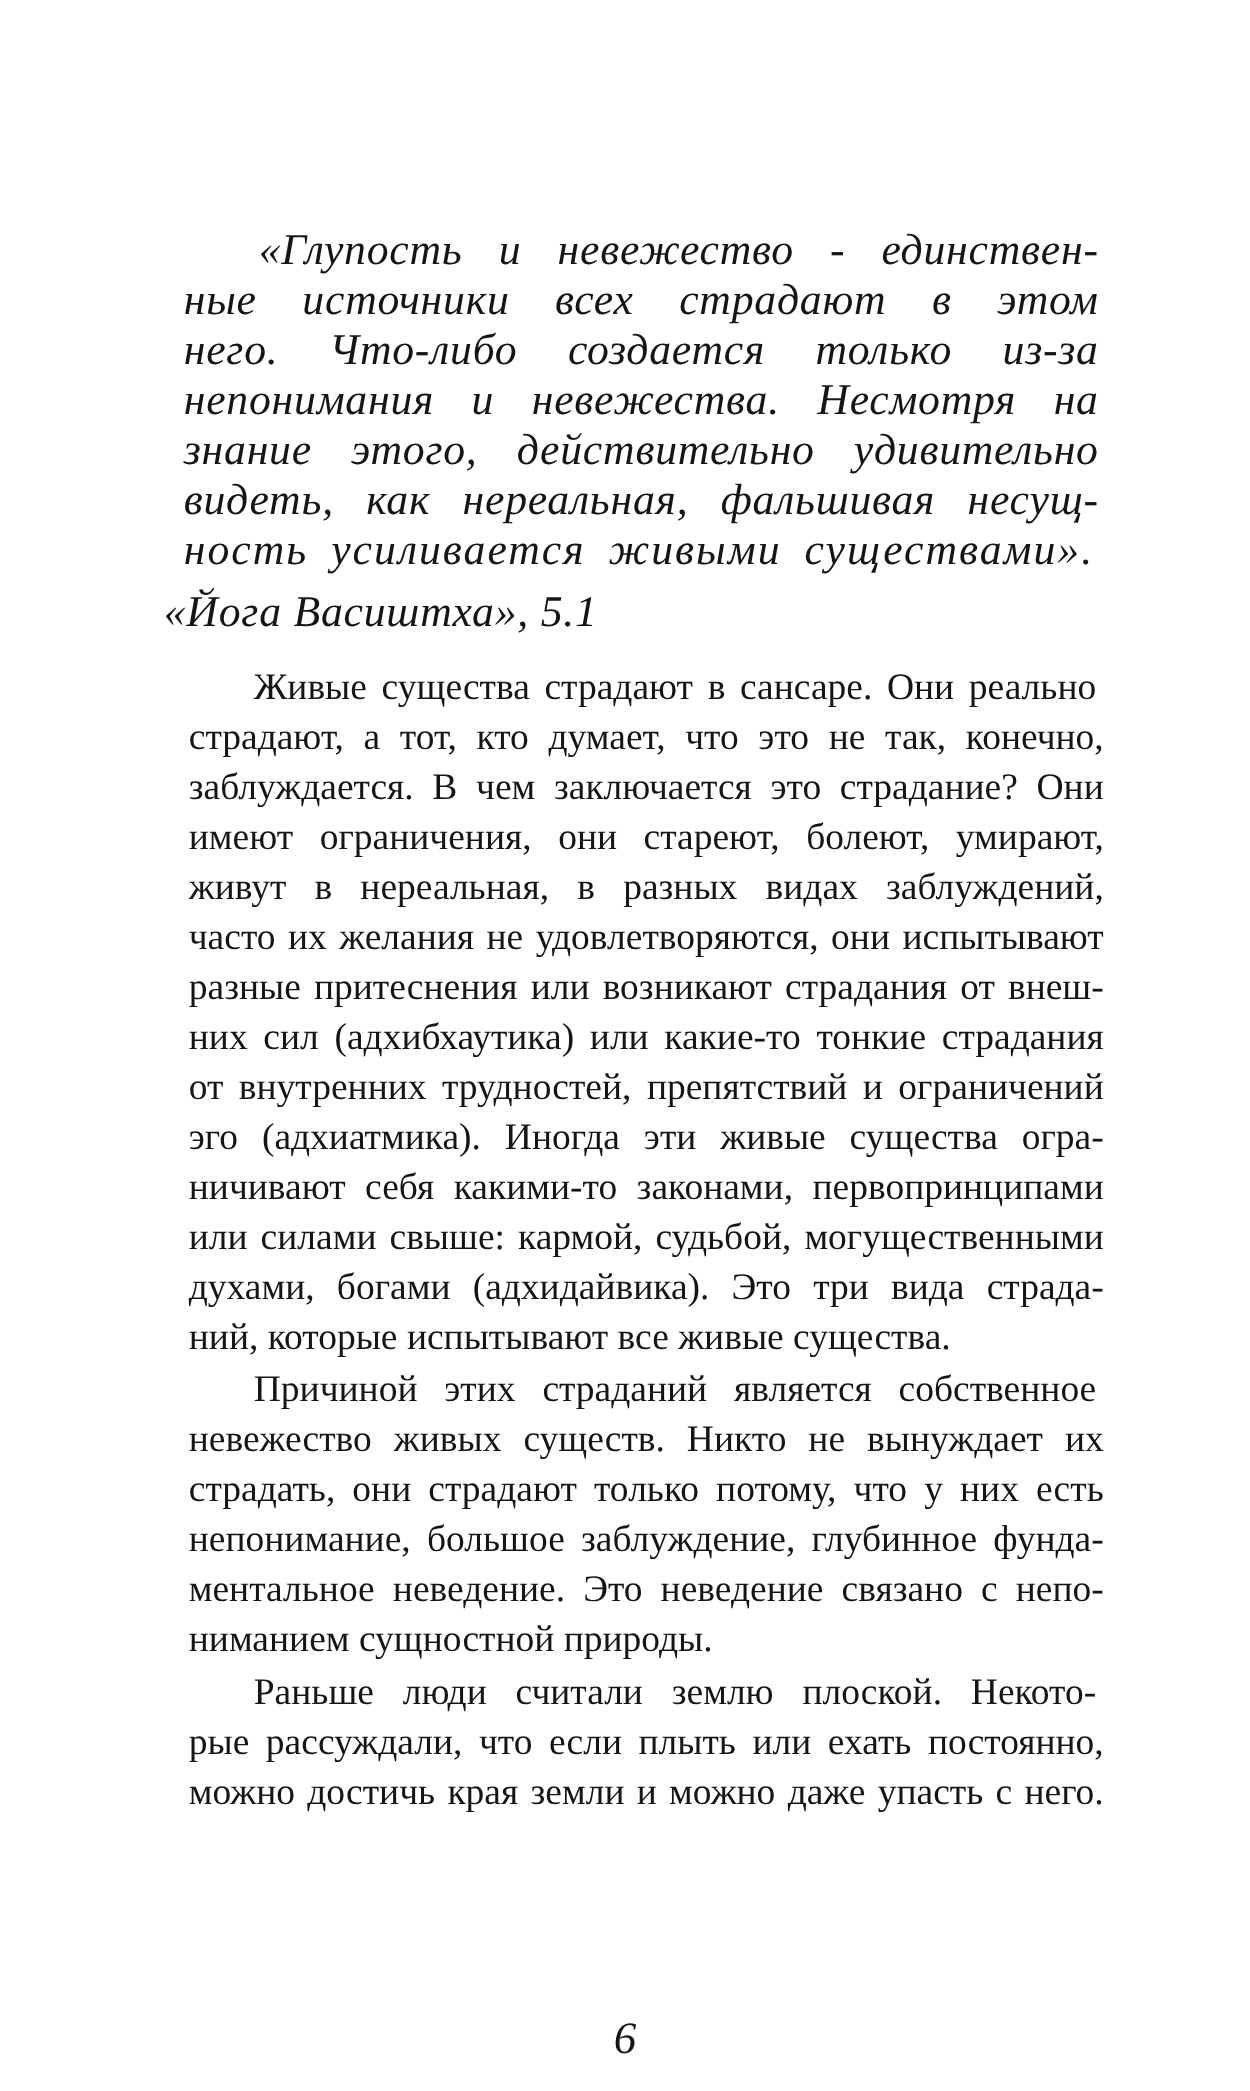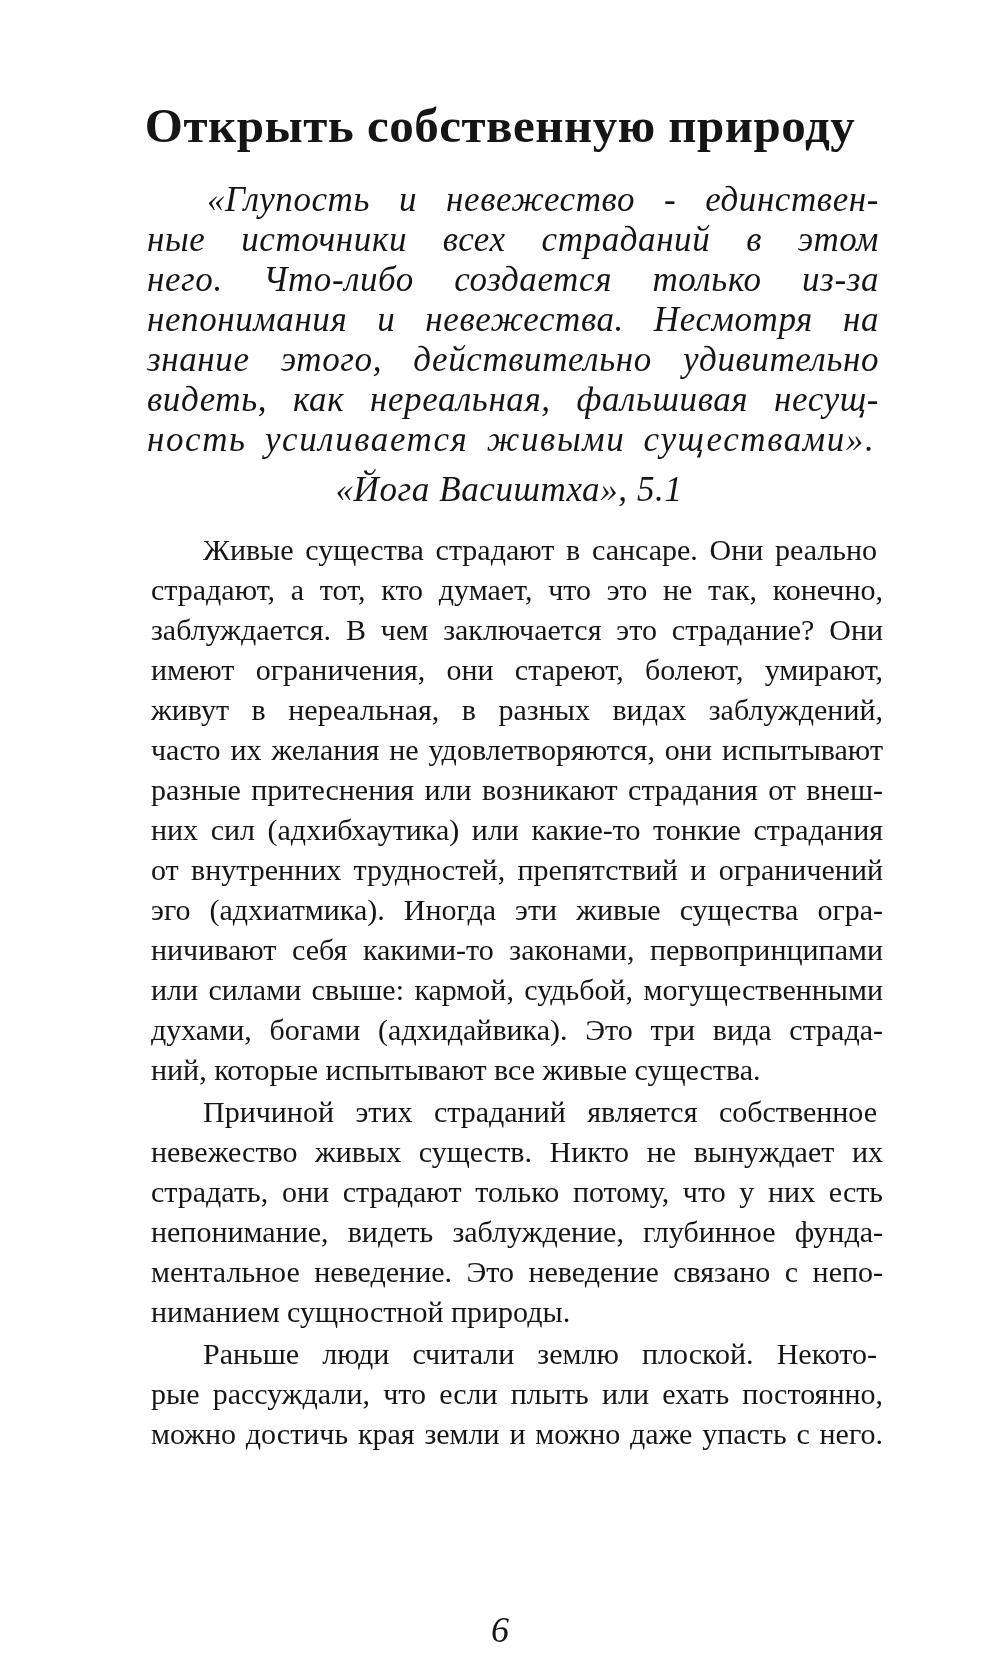--- a/index.html
+++ b/index.html
@@ -51,26 +51,26 @@
       height: 40px;
       line-height: 40px;
       white-space: nowrap;
       text-align: justify;
       text-align-last: justify;
       letter-spacing: 0.6px;
     }
     .epi-line.first { left: 60px; width: 672px; }
     .epi-source {
       position: absolute;
-      right: 4px;
+      right: 16px;
       height: 40px;
       line-height: 40px;
       white-space: nowrap;
       letter-spacing: 0.6px;
-      text-align: center;
+      text-align: left;
       width: 732px;
     }
     .body-text {
       position: absolute;
       left: 145px;
       width: 732px;
       top: 530px;
       font-family: "Liberation Serif", "DejaVu Serif", serif;
       font-size: 30px;
     }
@@ -96,25 +96,24 @@
       font-style: italic;
       font-size: 36px;
       line-height: 40px;
     }
   </style>
 </head>
 <body>
 
 <div class="page">
 
-  <h1 class="chapter-title">Открыть собственную природу</h1>
 
   <div class="epigraph">
     <div class="epi-line first" style="top:0px">«Глупость и невежество - единствен-</div>
-    <div class="epi-line" style="top:40px">ные источники всех страданий в этом</div>
+    <div class="epi-line" style="top:40px">ные источники всех страдают в этом</div>
     <div class="epi-line" style="top:80px">него. Что-либо создается только из-за</div>
     <div class="epi-line" style="top:120px">непонимания и невежества. Несмотря на</div>
     <div class="epi-line" style="top:160px">знание этого, действительно удивительно</div>
     <div class="epi-line" style="top:200px">видеть, как нереальная, фальшивая несущ-</div>
     <div class="epi-line" style="top:240px; text-align-last:left; letter-spacing:1.6px; word-spacing:8px;">ность усиливается живыми существами».</div>
     <div class="epi-source" style="top:290px">«Йога Васиштха», 5.1</div>
   </div>
 
   <div class="body-text">
 
@@ -132,21 +131,21 @@
       <div class="b-line" style="top:400px">ничивают себя какими-то законами, первопринципами</div>
       <div class="b-line" style="top:440px">или силами свыше: кармой, судьбой, могущественными</div>
       <div class="b-line" style="top:480px">духами, богами (адхидайвика). Это три вида страда-</div>
       <div class="b-line last" style="top:520px">ний, которые испытывают все живые существа.</div>
     </div>
 
     <div>
       <div class="b-line indent" style="top:562px">Причиной этих страданий является собственное</div>
       <div class="b-line" style="top:602px">невежество живых существ. Никто не вынуждает их</div>
       <div class="b-line" style="top:642px">страдать, они страдают только потому, что у них есть</div>
-      <div class="b-line" style="top:682px">непонимание, видеть заблуждение, глубинное фунда-</div>
+      <div class="b-line" style="top:682px">непонимание, большое заблуждение, глубинное фунда-</div>
       <div class="b-line" style="top:722px">ментальное неведение. Это неведение связано с непо-</div>
       <div class="b-line last" style="top:762px">ниманием сущностной природы.</div>
     </div>
 
     <div>
       <div class="b-line indent" style="top:804px">Раньше люди считали землю плоской. Некото-</div>
       <div class="b-line" style="top:844px">рые рассуждали, что если плыть или ехать постоянно,</div>
       <div class="b-line" style="top:884px">можно достичь края земли и можно даже упасть с него.</div>
     </div>
   </div>

